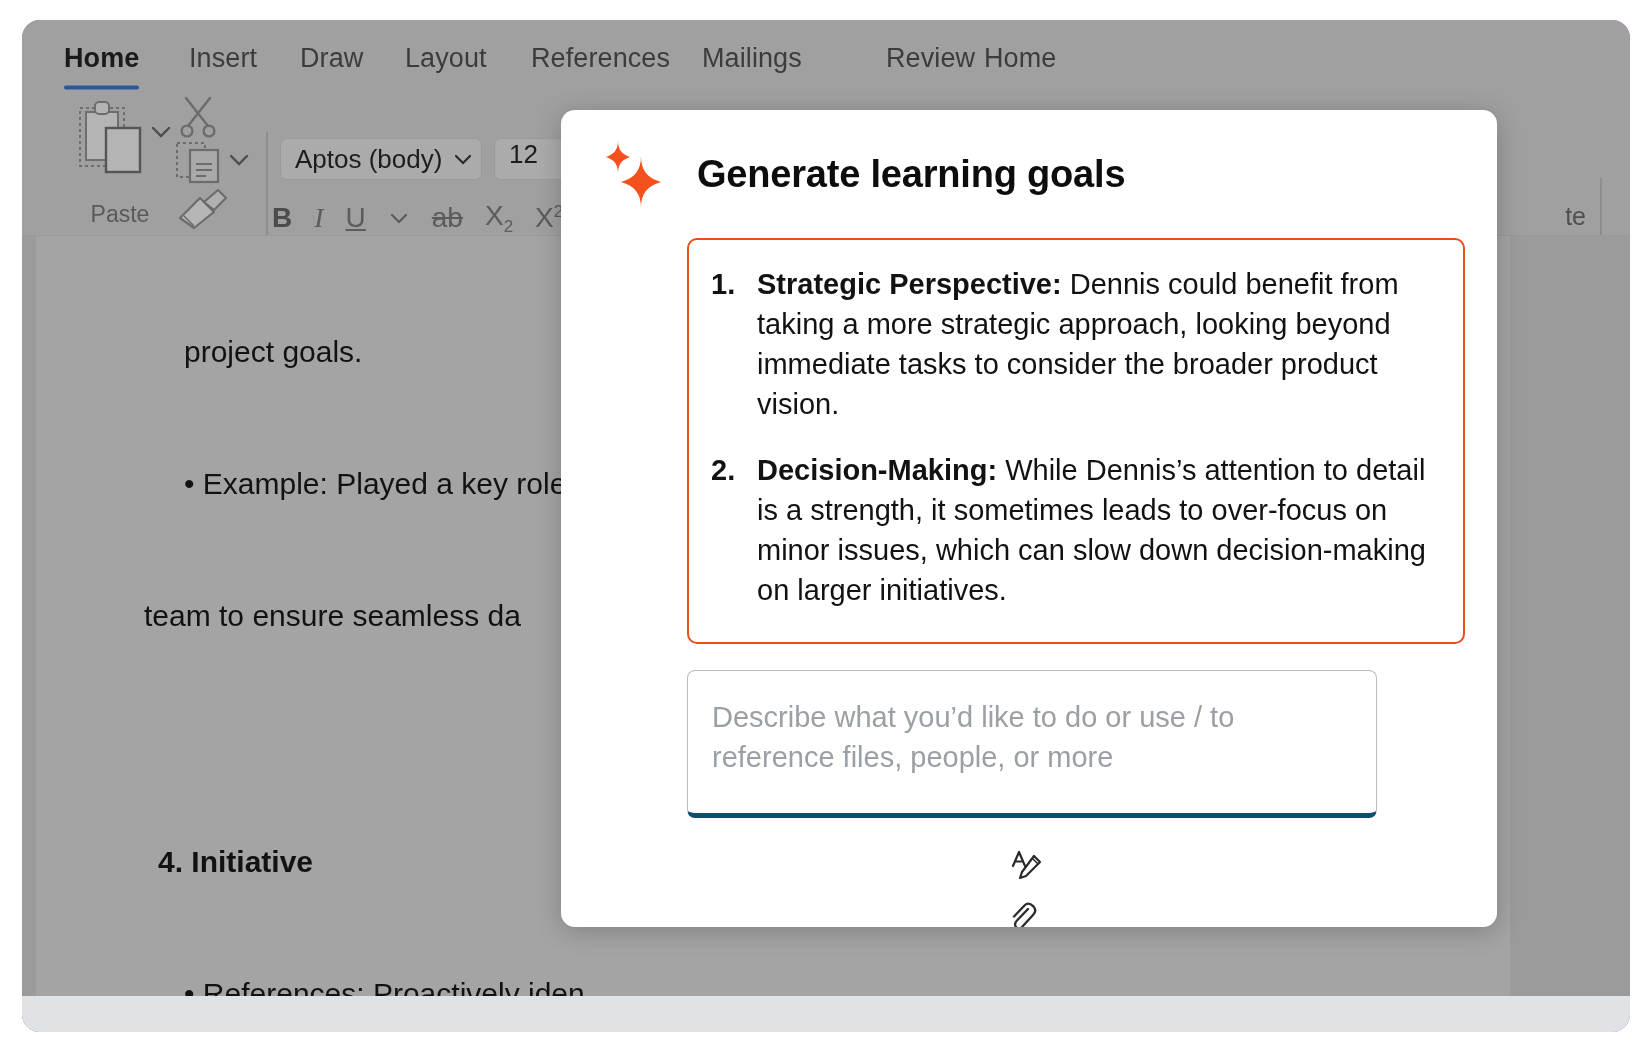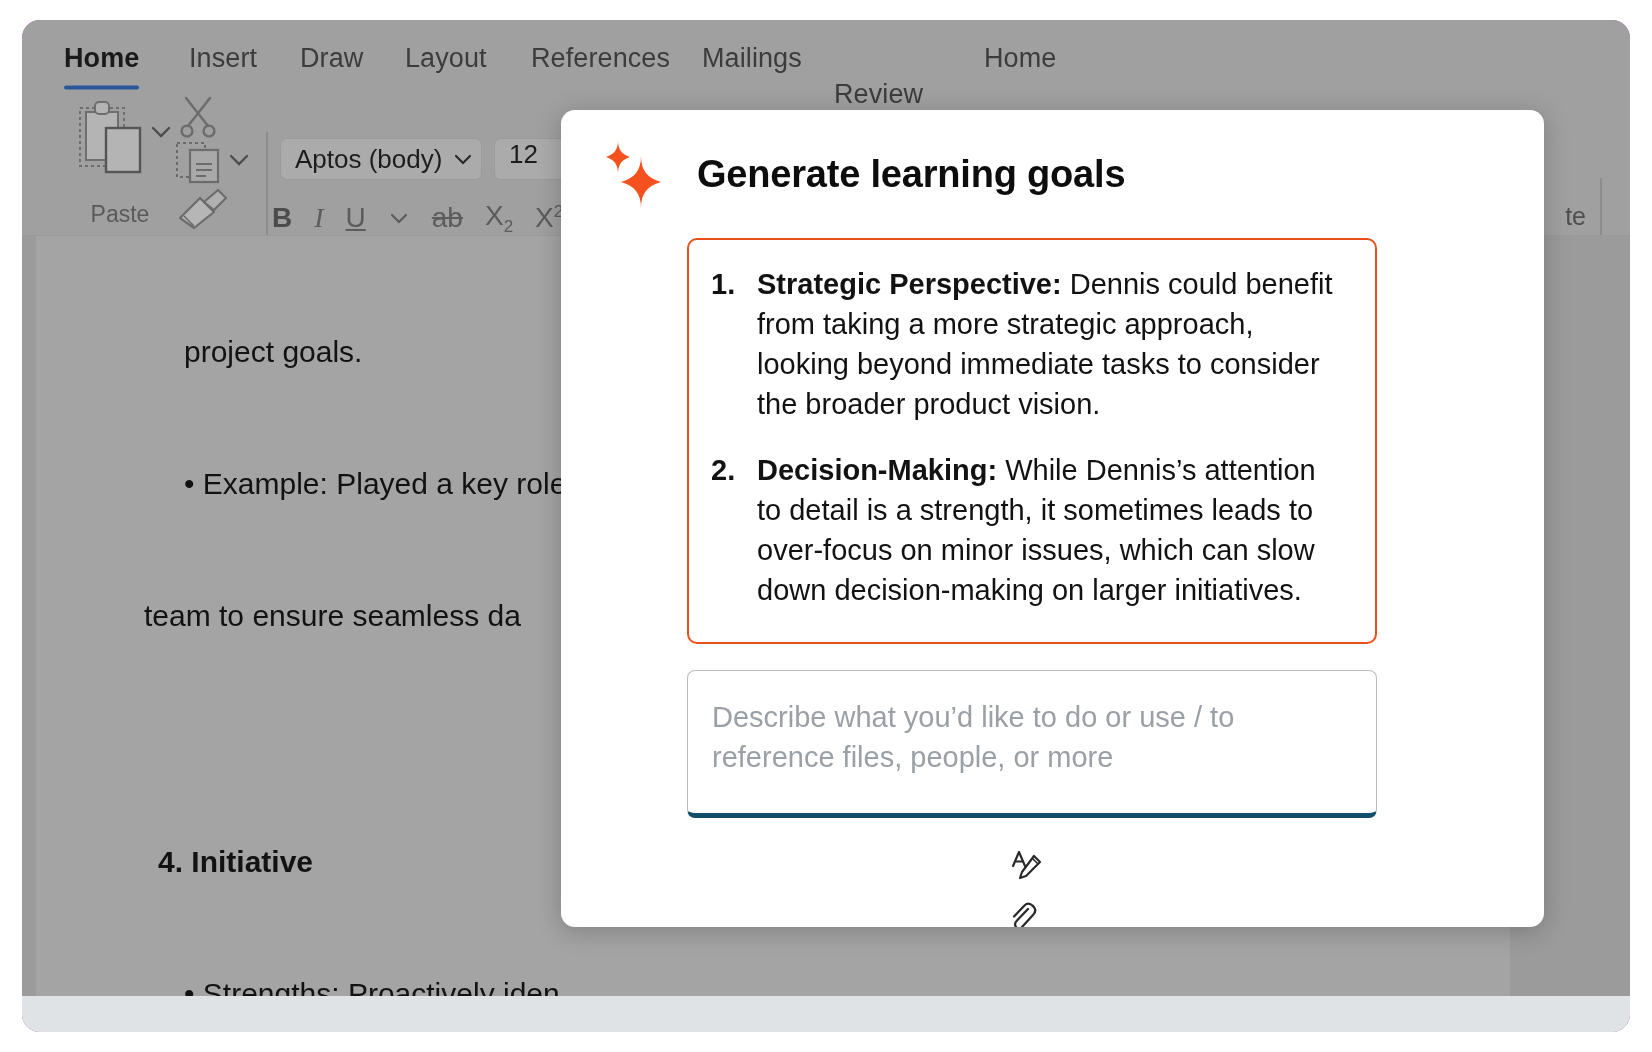--- a/index.html
+++ b/index.html
@@ -205,21 +205,20 @@
   #ai-dialog {
     position: absolute;
     left: 539px;
     top: 90px;
     width: 936px;
     height: 817px;
     background: #ffffff;
     border-radius: 14px;
     box-shadow: 0 4px 26px rgba(0,0,0,.22);
     overflow: hidden;
-    padding-left: 47px;
   }
 
   #ai-header {
     position: absolute;
     left: 0; top: 0;
     width: 100%;
     height: 128px;
     display: flex;
     align-items: center;
     padding-left: 36px;
@@ -234,21 +233,21 @@
     font-size: 38px;
     font-weight: bold;
     color: #0d0d0d;
     letter-spacing: -0.2px;
   }
 
   #ai-result {
     position: absolute;
     left: 126px;
     top: 128px;
-    width: 690px;
+    width: 778px;
     min-height: 400px;
     border: 2px solid #E8501B;
     border-radius: 10px;
     padding: 24px 30px 26px 22px;
     box-sizing: border-box;
   }
   ol#result-list {
     margin: 0;
     padding: 0 0 0 46px;
     list-style: none;
@@ -327,21 +326,21 @@
 
   <div id="ribbon">
 
     <div id="tabstrip">
       <div class="tab active" style="left:42px;">Home</div>
       <div class="tab" style="left:167px;">Insert</div>
       <div class="tab" style="left:278px;">Draw</div>
       <div class="tab" style="left:383px;">Layout</div>
       <div class="tab" style="left:509px;">References</div>
       <div class="tab" style="left:680px;">Mailings</div>
-      <div class="tab" style="left:812px;margin-top:36px;">Review</div>
+      <div class="tab" style="left:864px;">Review</div>
       <div class="tab" style="left:962px;">Home</div>
     </div>
 
     <div id="paste-group">
       <svg class="ico" style="left:12px; top:0;" width="76" height="86" viewBox="0 0 76 86">
         <rect x="4" y="10" width="44" height="58" fill="none" stroke="#6e6e6e" stroke-width="2" stroke-dasharray="3 3"></rect>
         <rect x="10" y="14" width="32" height="48" fill="#b4b4b4" stroke="#6e6e6e" stroke-width="2"></rect>
         <rect x="19" y="4" width="14" height="12" rx="4" fill="#b4b4b4" stroke="#6e6e6e" stroke-width="2"></rect>
         <rect x="30" y="30" width="34" height="44" fill="#b4b4b4" stroke="#555" stroke-width="2.4"></rect>
       </svg>
@@ -403,21 +402,21 @@
   </div>
 
   <div id="doc-area">
     <div id="page">
       <div id="doc-text">
         <div class="doc-p doc-indent">project goals.</div>
         <div class="doc-p doc-indent">• Example: Played a key role</div>
         <div class="doc-p">team to ensure seamless da</div>
         <div class="doc-gap"></div>
         <div class="doc-p bold" style="padding-left:14px;">4. Initiative</div>
-        <div class="doc-p doc-indent">• Strengths: Proactively iden</div>
+        <div class="doc-p doc-indent">• References: Proactively iden</div>
         
         
         
         
         
         
         
         
         
         

